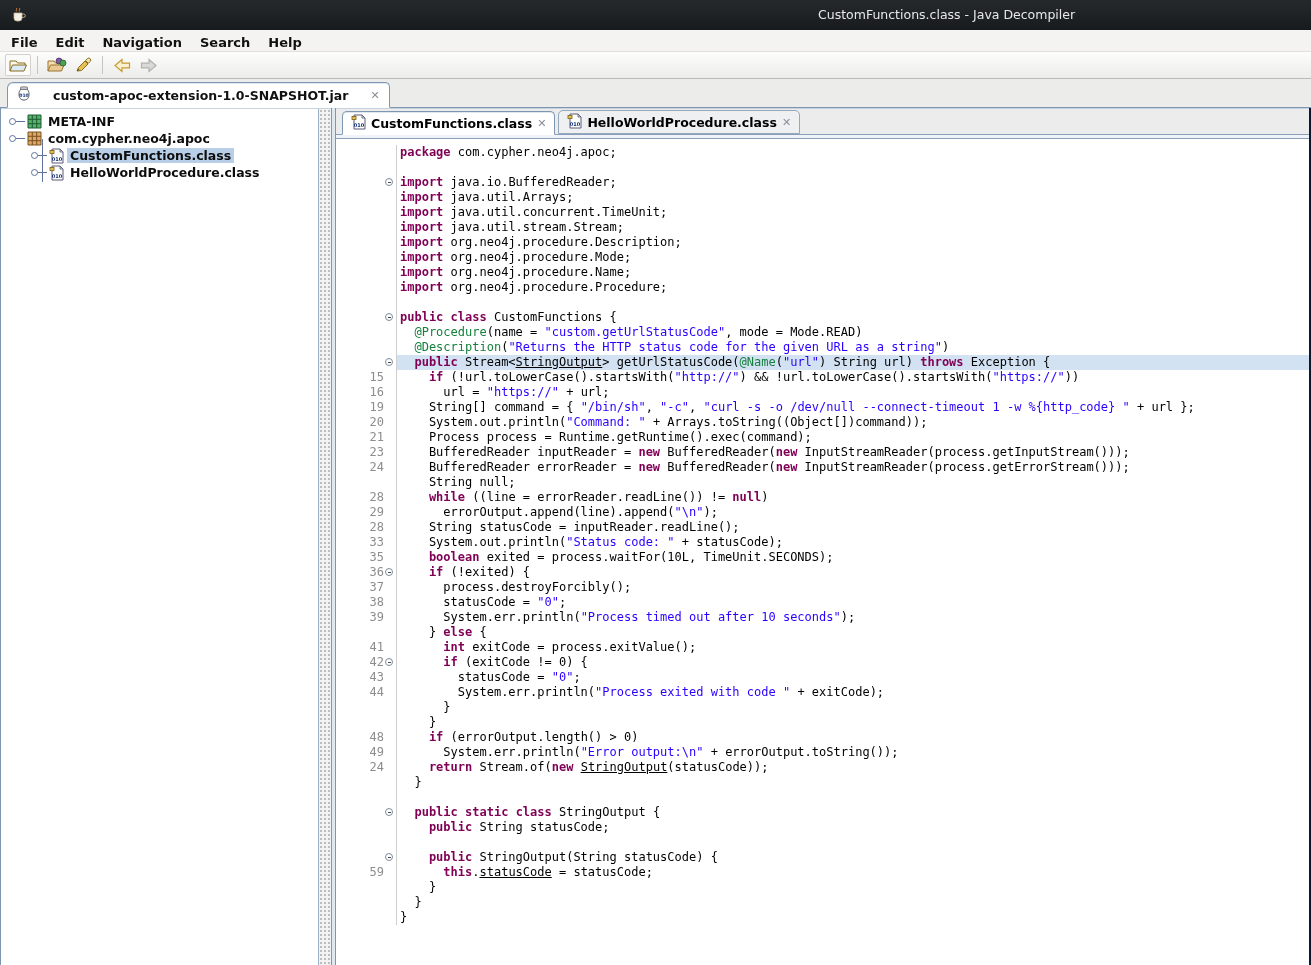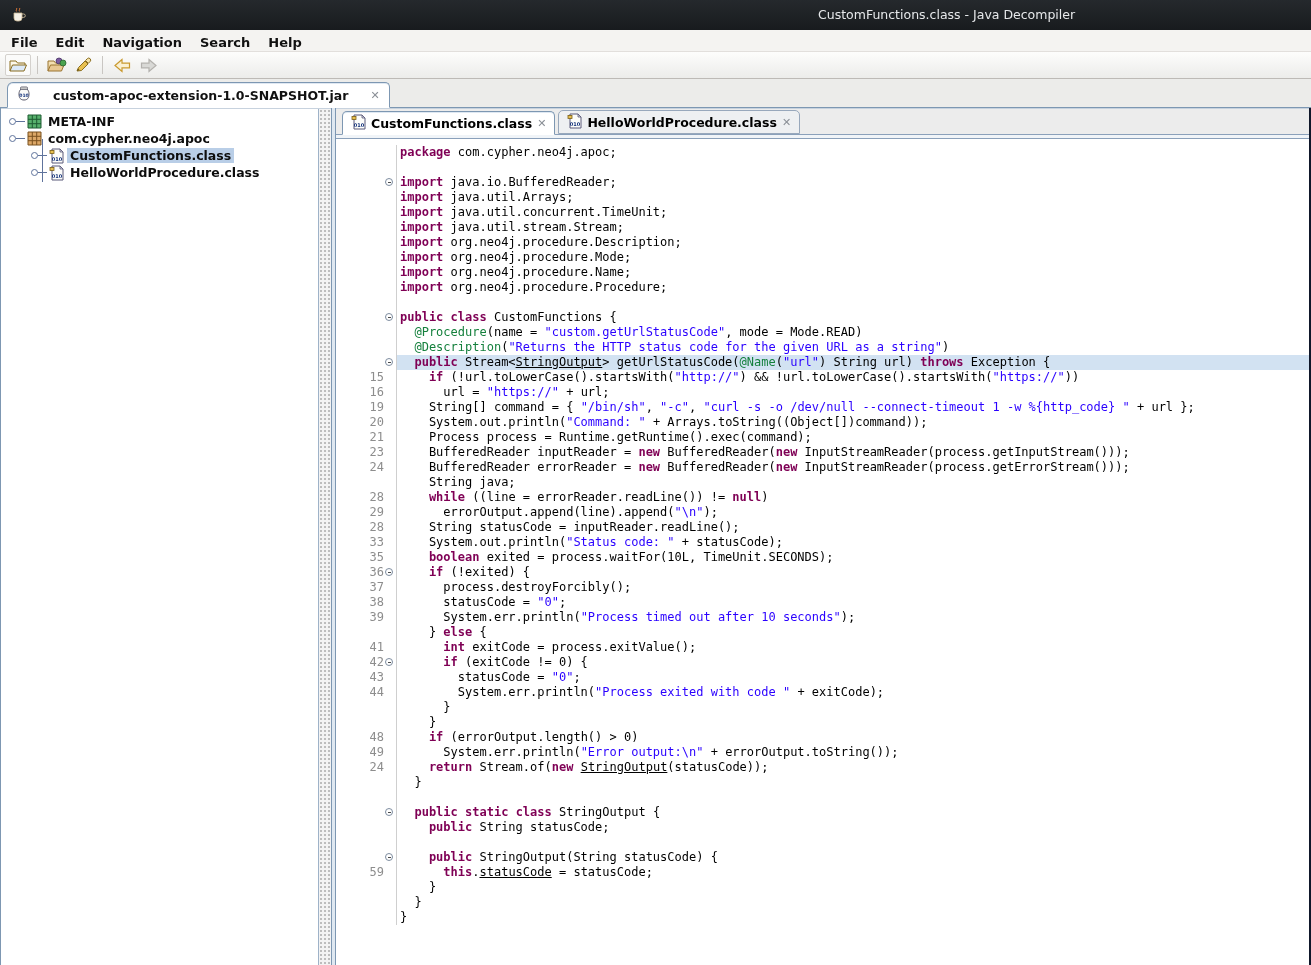--- a/index.html
+++ b/index.html
@@ -353,21 +353,21 @@
             <span class="ct"><span class="sp">    BufferedReader inputReader = </span><span class="sk">new</span><span class="sp"> BufferedReader(</span><span class="sk">new</span><span class="sp"> InputStreamReader(process.getInputStream()));</span></span>
           </div>
           <div class="cl">
             <span class="ln">24</span>
             <span class="fold"></span>
             <span class="ct"><span class="sp">    BufferedReader errorReader = </span><span class="sk">new</span><span class="sp"> BufferedReader(</span><span class="sk">new</span><span class="sp"> InputStreamReader(process.getErrorStream()));</span></span>
           </div>
           <div class="cl">
             <span class="ln"></span>
             <span class="fold"></span>
-            <span class="ct"><span class="sp">    String java;</span></span>
+            <span class="ct"><span class="sp">    String null;</span></span>
           </div>
           <div class="cl">
             <span class="ln">28</span>
             <span class="fold"></span>
             <span class="ct"><span class="sk">    while</span><span class="sp"> ((line = errorReader.readLine()) != </span><span class="sk">null</span><span class="sp">)</span></span>
           </div>
           <div class="cl">
             <span class="ln">29</span>
             <span class="fold"></span>
             <span class="ct"><span class="sp">      errorOutput.append(line).append(</span><span class="ss">"\n"</span><span class="sp">);</span></span>

